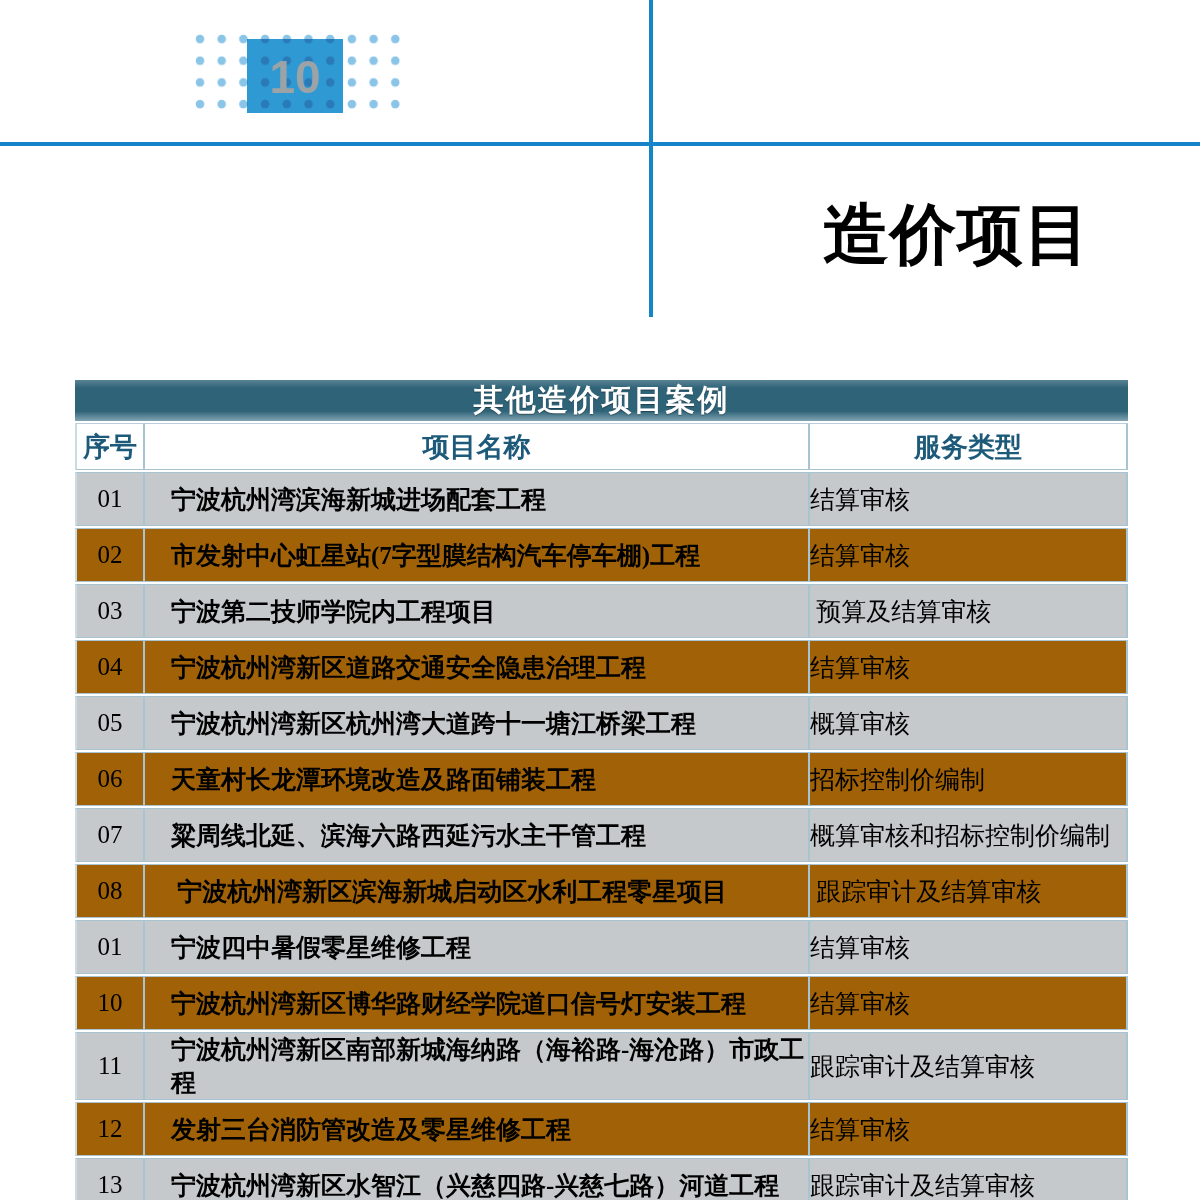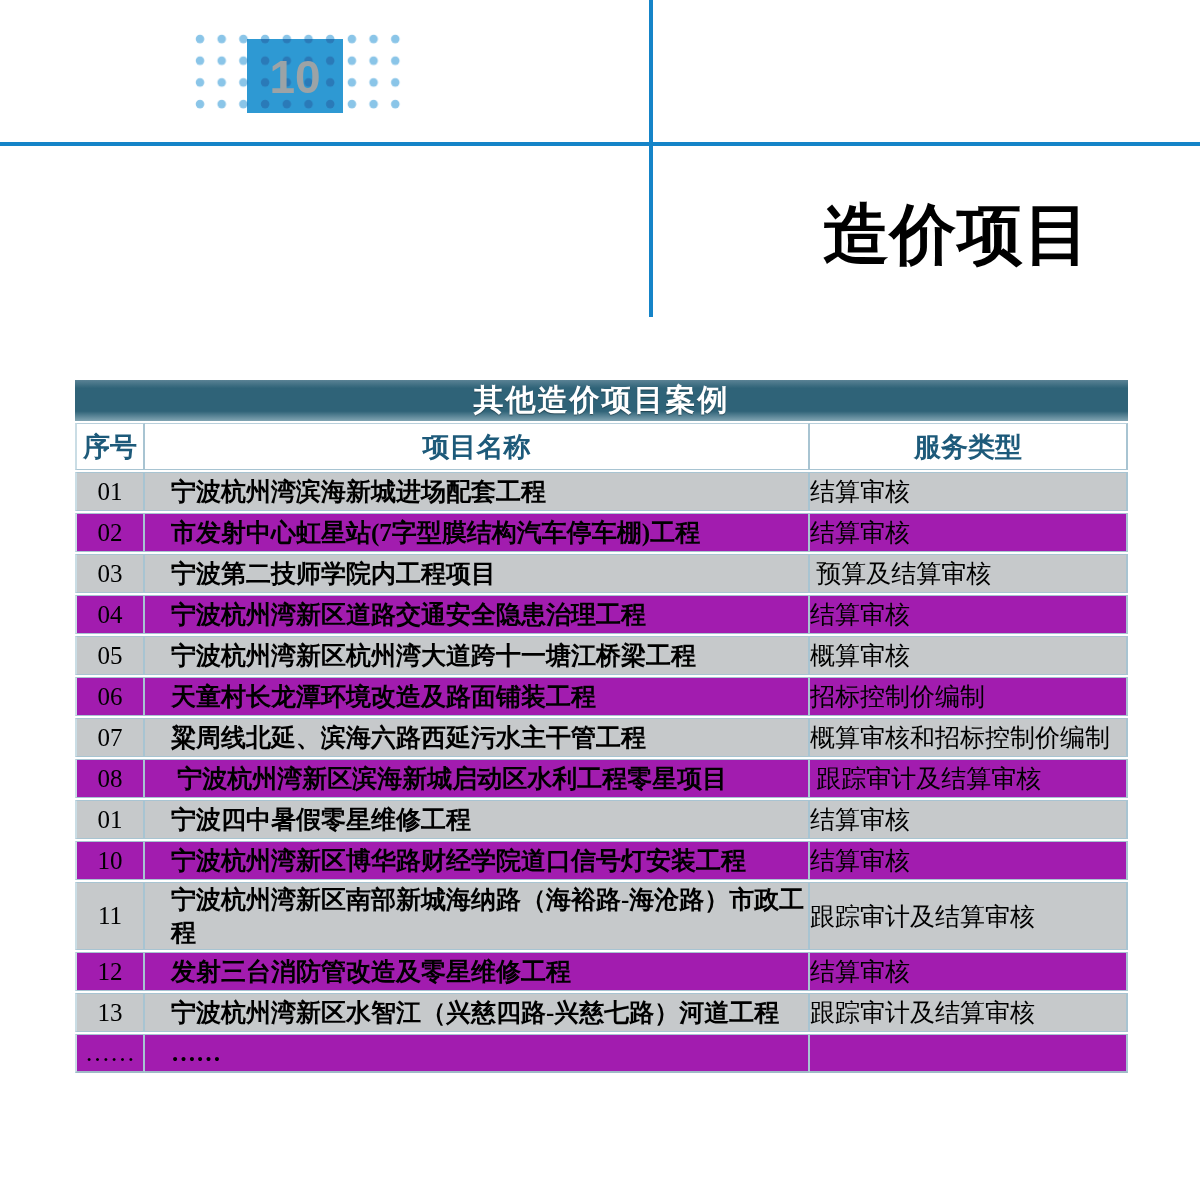--- a/index.html
+++ b/index.html
@@ -30,28 +30,28 @@
     background:linear-gradient(180deg,#5A8294 0%, #2F6378 20%, #2F6378 76%, #82A5B3 100%);
     text-shadow:0 1px 1px rgba(0,0,0,0.35); }
 
   th { height:47px; background:#ffffff; color:#1D5A7A; font-size:27px; font-weight:bold;
        vertical-align:middle; font-family:"Liberation Sans", sans-serif;
        border-top:1px solid #B9D0DC; border-bottom:1px solid #A8C4D2; }
   th.c1 { border-left:2px solid #CADDE5; border-right:2px solid #A8C4D2; }
   th.c2 { border-right:2px solid #A8C4D2; }
   th.c3 { border-right:2px solid #A8C4D2; }
 
-  tbody td { height:39px; vertical-align:middle; color:#000; font-size:25px;
+  tbody td { height:54px; vertical-align:middle; color:#000; font-size:25px;
     font-family:"Liberation Serif","DejaVu Serif",serif; white-space:pre-wrap;
     border-top:1px solid #A8C4D2; border-bottom:1px solid #A8C4D2; }
   tbody td.no      { text-align:center; border-left:2px solid #CADDE5; border-right:2px solid #A8C4D2; }
   tbody td.name    { padding-left:26px; border-right:2px solid #A8C4D2;font-weight:bold; }
   tbody td.service { border-right:2px solid #A8C4D2; }
   tbody tr.gray td  { background:#C6C9CB; }
-  tbody tr.white td { background:#a21caf; }
+  tbody tr.white td { background:#a16207; }
   tbody tr:last-child td { border-bottom:2px solid #9FB9C7; }
 </style>
 </head>
 <body>
 
 <div class="stage">
 
   <div class="hline"></div>
   <div class="vline"></div>
 

